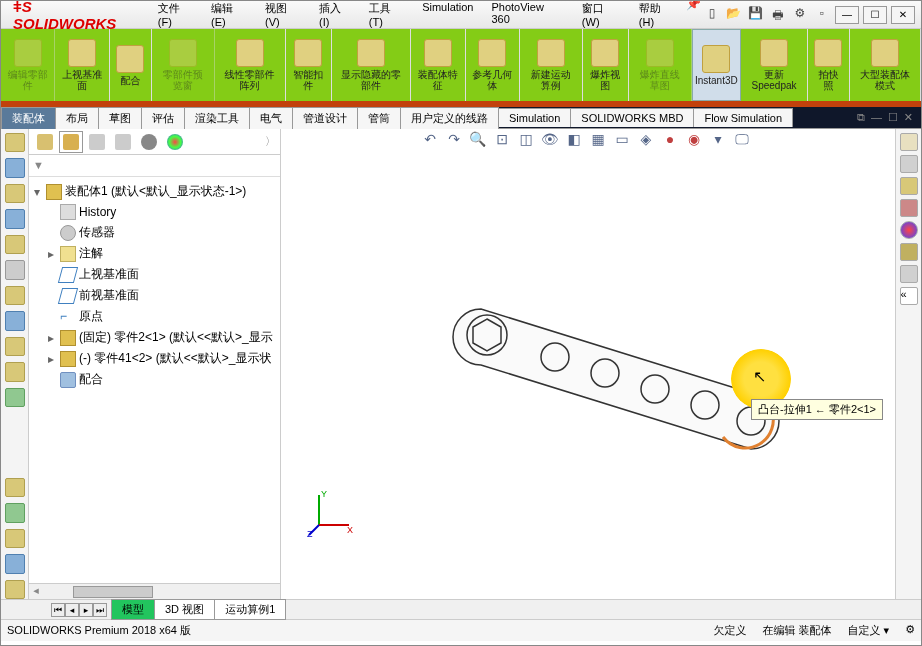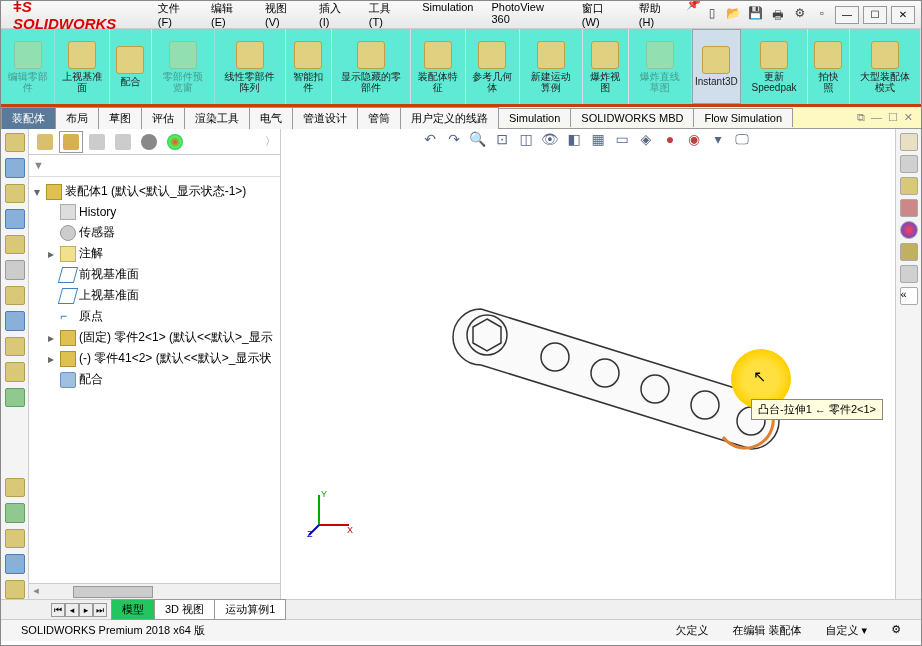--- a/index.html
+++ b/index.html
@@ -5,27 +5,27 @@
 * { margin:0; padding:0; box-sizing:border-box; font-family:"Microsoft YaHei",Arial,sans-serif; }
 body { width:922px; height:646px; background:#fff; overflow:hidden; border:1px solid #888; font-size:11px; }
 .titlebar { height:28px; background:linear-gradient(#fafafa,#e8e8e8); display:flex; align-items:center; border-bottom:1px solid #ccc; }
 .logo { color:#d00; font-weight:bold; font-style:italic; font-size:15px; padding:0 12px; }
 .logo::before { content:"ǂS "; color:#d00; font-style:italic; }
 .menubar { display:flex; gap:2px; }
 .mitem { padding:4px 8px; cursor:default; }
 .winctrl { margin-left:auto; display:flex; gap:4px; padding-right:6px; }
 .wbtn { width:24px; height:18px; border:1px solid #999; background:#f5f5f5; text-align:center; line-height:16px; font-size:10px; }
 .wicon { width:18px; height:18px; text-align:center; font-size:12px; color:#444; }
-.ribbon { height:78px; background:#5eead4; border-bottom:3px solid #c2410c; display:flex; overflow:hidden; }
+.ribbon { height:78px; background:#84cc16; border-bottom:6px solid #c2410c; display:flex; overflow:hidden; }
 .rgroup { display:flex; flex-direction:column; align-items:center; justify-content:center; padding:2px 6px; border-right:1px solid #ddd; min-width:42px; }
 .rgroup.disabled { opacity:0.4; }
 .rgroup .ricon { width:28px; height:28px; background:#e0d080; border:1px solid #c0a040; border-radius:3px; margin-bottom:2px; }
 .rgroup .rlabel { font-size:10px; text-align:center; line-height:11px; color:#222; }
 .rgroup.active { background:#d0ddea; border:1px solid #8aa; }
-.tabstrip { height:22px; background:#fef9c3; display:flex; align-items:center; border-bottom:1px solid #999; }
+.tabstrip { height:22px; background:#0f172a; display:flex; align-items:center; border-bottom:1px solid #999; }
 .tab { padding:3px 10px; border:1px solid #999; border-bottom:none; background:#f6f6f6; margin-right:-1px; font-size:11px; cursor:default; }
 .tab.active { background:#5a7a9a; color:#fff; }
 .tabstrip .rspace { margin-left:auto; display:flex; gap:6px; padding-right:8px; color:#888; }
 .mainarea { display:flex; height:470px; }
 .ltoolbar { width:28px; background:#f4f4f4; border-right:1px solid #ccc; display:flex; flex-direction:column; align-items:center; padding-top:4px; gap:6px; }
 .ltb { width:20px; height:20px; background:#d8c878; border:1px solid #b0a050; border-radius:2px; }
 .ltb.blue { background:#88b0d8; border-color:#5080b0; }
 .ltb.green { background:#90c890; border-color:#60a060; }
 .ltb.gray { background:#ccc; border-color:#999; }
 .treepanel { width:252px; background:#fff; border-right:1px solid #ccc; display:flex; flex-direction:column; }
@@ -58,22 +58,22 @@
 .highlight { position:absolute; top:220px; left:450px; width:60px; height:60px; background:radial-gradient(circle,#ffe040 40%,#ffd000 70%,transparent 72%); border-radius:50%; }
 .cursor { position:absolute; top:238px; left:472px; font-size:16px; color:#000; }
 .tooltip { position:absolute; top:270px; left:470px; background:#ffffe0; border:1px solid #888; padding:2px 6px; font-size:11px; white-space:nowrap; }
 .rtoolbar { width:26px; background:#f4f4f4; border-left:1px solid #ccc; display:flex; flex-direction:column; align-items:center; padding-top:4px; gap:4px; }
 .rtb { width:18px; height:18px; border:1px solid #aaa; background:#e8e0c0; border-radius:2px; }
 .bottomtabs { height:20px; background:#f0f0f0; border-top:1px solid #ccc; display:flex; align-items:center; padding-left:50px; }
 .btab { padding:2px 10px; border:1px solid #999; background:#fff; margin-right:-1px; font-size:11px; }
 .btab.active { background:#22c55e; }
 .barrows { display:flex; margin-right:4px; }
 .barrow { width:14px; height:14px; border:1px solid #999; background:#eee; text-align:center; line-height:12px; font-size:9px; }
-.statusbar { height:22px; background:#f5f5f5; border-top:1px solid #ccc; display:flex; align-items:center; padding:0 20px; font-size:11px; }
-.statusbar .sright { margin-left:auto; display:flex; gap:24px; }
+.statusbar { height:22px; background:#f5f5f5; border-top:1px solid #ccc; display:flex; align-items:center; padding:0 6px; font-size:11px; }
+.statusbar .sright { margin-left:auto; display:flex; gap:16px; }
 </style>
 </head>
 <body>
 
 <div class="titlebar">
   <span class="logo">SOLIDWORKS</span>
   <div class="menubar">
     <span class="mitem">文件(F)</span>
     <span class="mitem">编辑(E)</span>
     <span class="mitem">视图(V)</span>
@@ -250,26 +250,26 @@
             <span>传感器</span>
           </div>
           <div class="tnode l1">
             <span class="exp">▸</span>
             <span class="nicon ic-note"></span>
             <span>注解</span>
           </div>
           <div class="tnode l1">
             <span class="exp"></span>
             <span class="nicon ic-plane"></span>
+            <span>上视基准面</span>
+          </div>
+          <div class="tnode l1">
+            <span class="exp"></span>
+            <span class="nicon ic-plane"></span>
             <span>前视基准面</span>
-          </div>
-          <div class="tnode l1">
-            <span class="exp"></span>
-            <span class="nicon ic-plane"></span>
-            <span>上视基准面</span>
           </div>
           <div class="tnode l1">
             <span class="exp"></span>
             <span class="nicon" style="color:#4080c0;font-weight:bold">⌐</span>
             <span>原点</span>
           </div>
           <div class="tnode l1">
             <span class="exp">▸</span>
             <span class="nicon ic-part"></span>
             <span>(固定) 零件2&lt;1&gt; (默认&lt;&lt;默认&gt;_显示</span>

